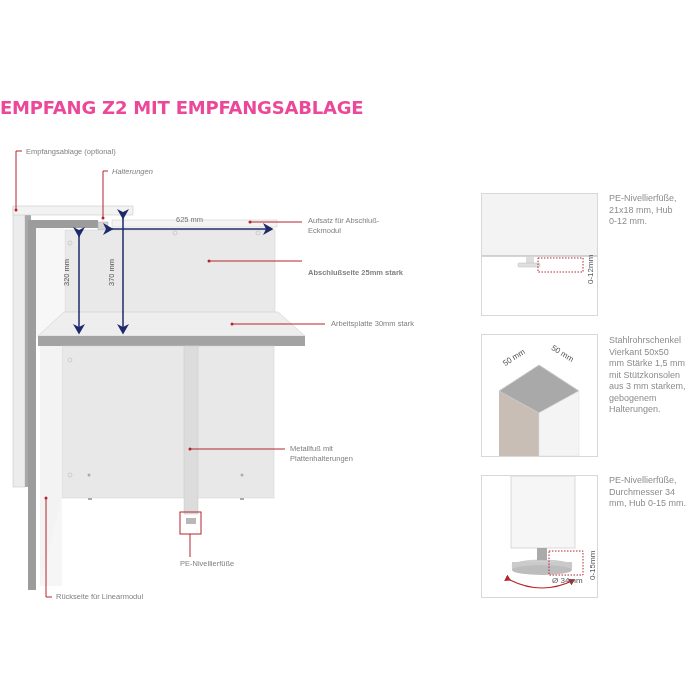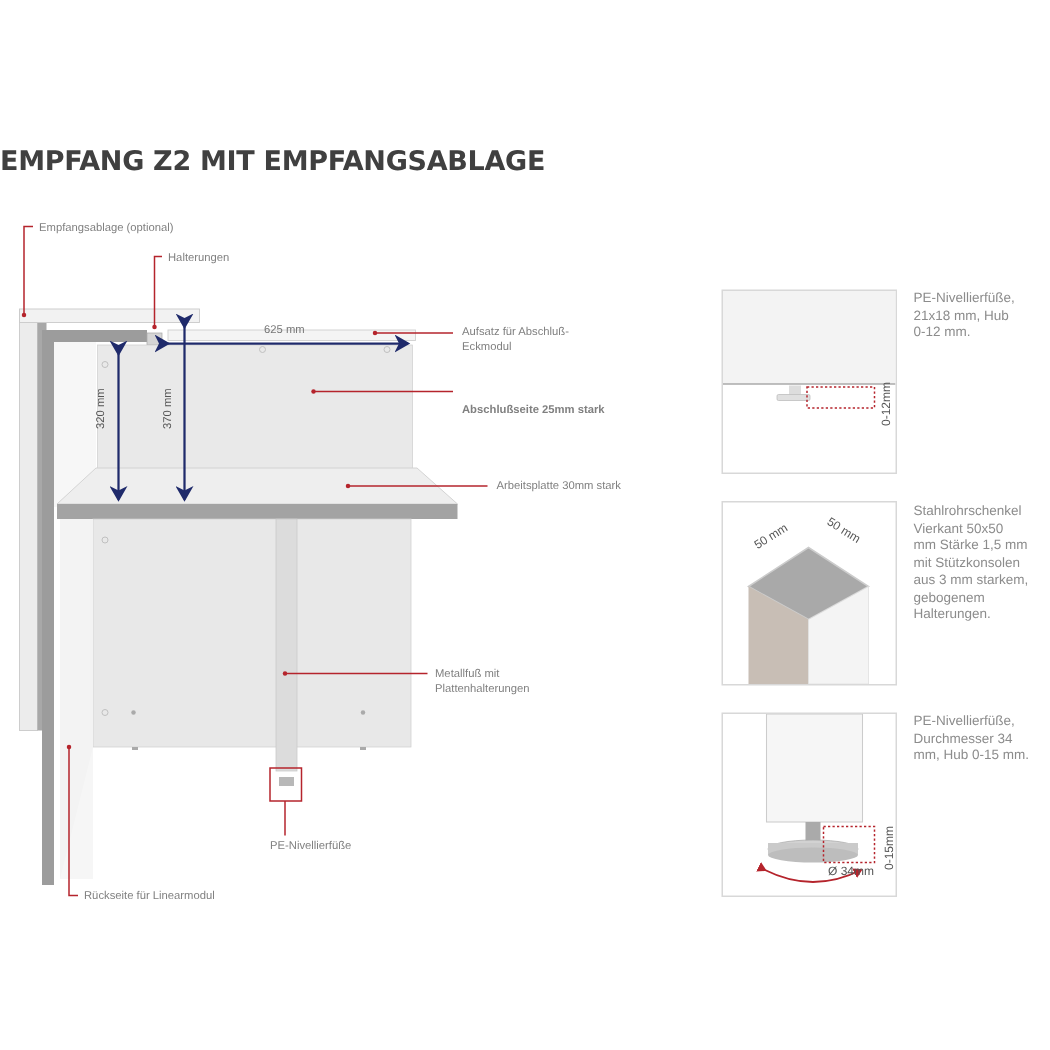--- a/index.html
+++ b/index.html
@@ -1,17 +1,17 @@
 <!DOCTYPE html>
 <html><head>
 <meta charset="utf-8">
 <style>
   html, body { margin:0; padding:0; background:#ffffff; }
   body { width:700px; height:700px; position:relative; overflow:hidden; font-family:"Liberation Sans", sans-serif; }
-  .title { position:absolute; left:0; top:97px; font-size:18px; font-weight:bold; color:#404040; letter-spacing:-0.2px; font-family:"DejaVu Sans", sans-serif; }
+  .title { position:absolute; left:0; top:97px; font-size:18px; font-weight:bold; color:#ec4899; letter-spacing:-0.2px; font-family:"DejaVu Sans", sans-serif; }
   .lbl { position:absolute; font-size:7.5px; color:#808080; line-height:10px; white-space:nowrap; }
   .side-lbl { position:absolute; font-size:9px; color:#8c8c8c; line-height:11.5px; }
   .panel { position:absolute; border:1px solid #d8d8d8; background:#fff; }
   svg { position:absolute; left:0; top:0; }
 </style>
 </head>
 <body>
 
 <div class="title">EMPFANG Z2 MIT EMPFANGSABLAGE</div>
 
@@ -79,21 +79,21 @@
   <line x1="190" y1="534" x2="190" y2="557" stroke="#b5242c" stroke-width="1"></line>
   <polyline points="46,498 46,597 52,597" fill="none" stroke="#b5242c" stroke-width="1"></polyline>
   <circle cx="46" cy="498" r="1.5" fill="#b5242c"></circle>
 </svg>
 
 <div class="lbl" style="left:176px;top:215px;color:#777;">625 mm</div>
 <div class="lbl" style="left:62px;top:286px;transform:rotate(-90deg);transform-origin:left top;color:#555;">320 mm</div>
 <div class="lbl" style="left:107px;top:286px;transform:rotate(-90deg);transform-origin:left top;color:#555;">370 mm</div>
 
 <div class="lbl" style="left:26px;top:147px;">Empfangsablage (optional)</div>
-<div class="lbl" style="left:112px;top:167px;">Halterungen</div>
+<div class="lbl" style="left:112px;top:167px;font-style:italic;">Halterungen</div>
 <div class="lbl" style="left:308px;top:216px;">Aufsatz für Abschluß-</div>
 <div class="lbl" style="left:308px;top:226px;">Eckmodul</div>
 <div class="lbl" style="left:308px;top:268px;font-weight:bold;">Abschlußseite  25mm stark</div>
 <div class="lbl" style="left:331px;top:319px;">Arbeitsplatte 30mm stark</div>
 <div class="lbl" style="left:290px;top:444px;">Metallfuß mit</div>
 <div class="lbl" style="left:290px;top:454px;text-align:center;">Plattenhalterungen</div>
 <div class="lbl" style="left:180px;top:559px;">PE-Nivellierfüße</div>
 <div class="lbl" style="left:56px;top:592px;">Rückseite für Linearmodul</div>
 
 <div class="panel" style="left:481px;top:193px;width:115px;height:121px;">

